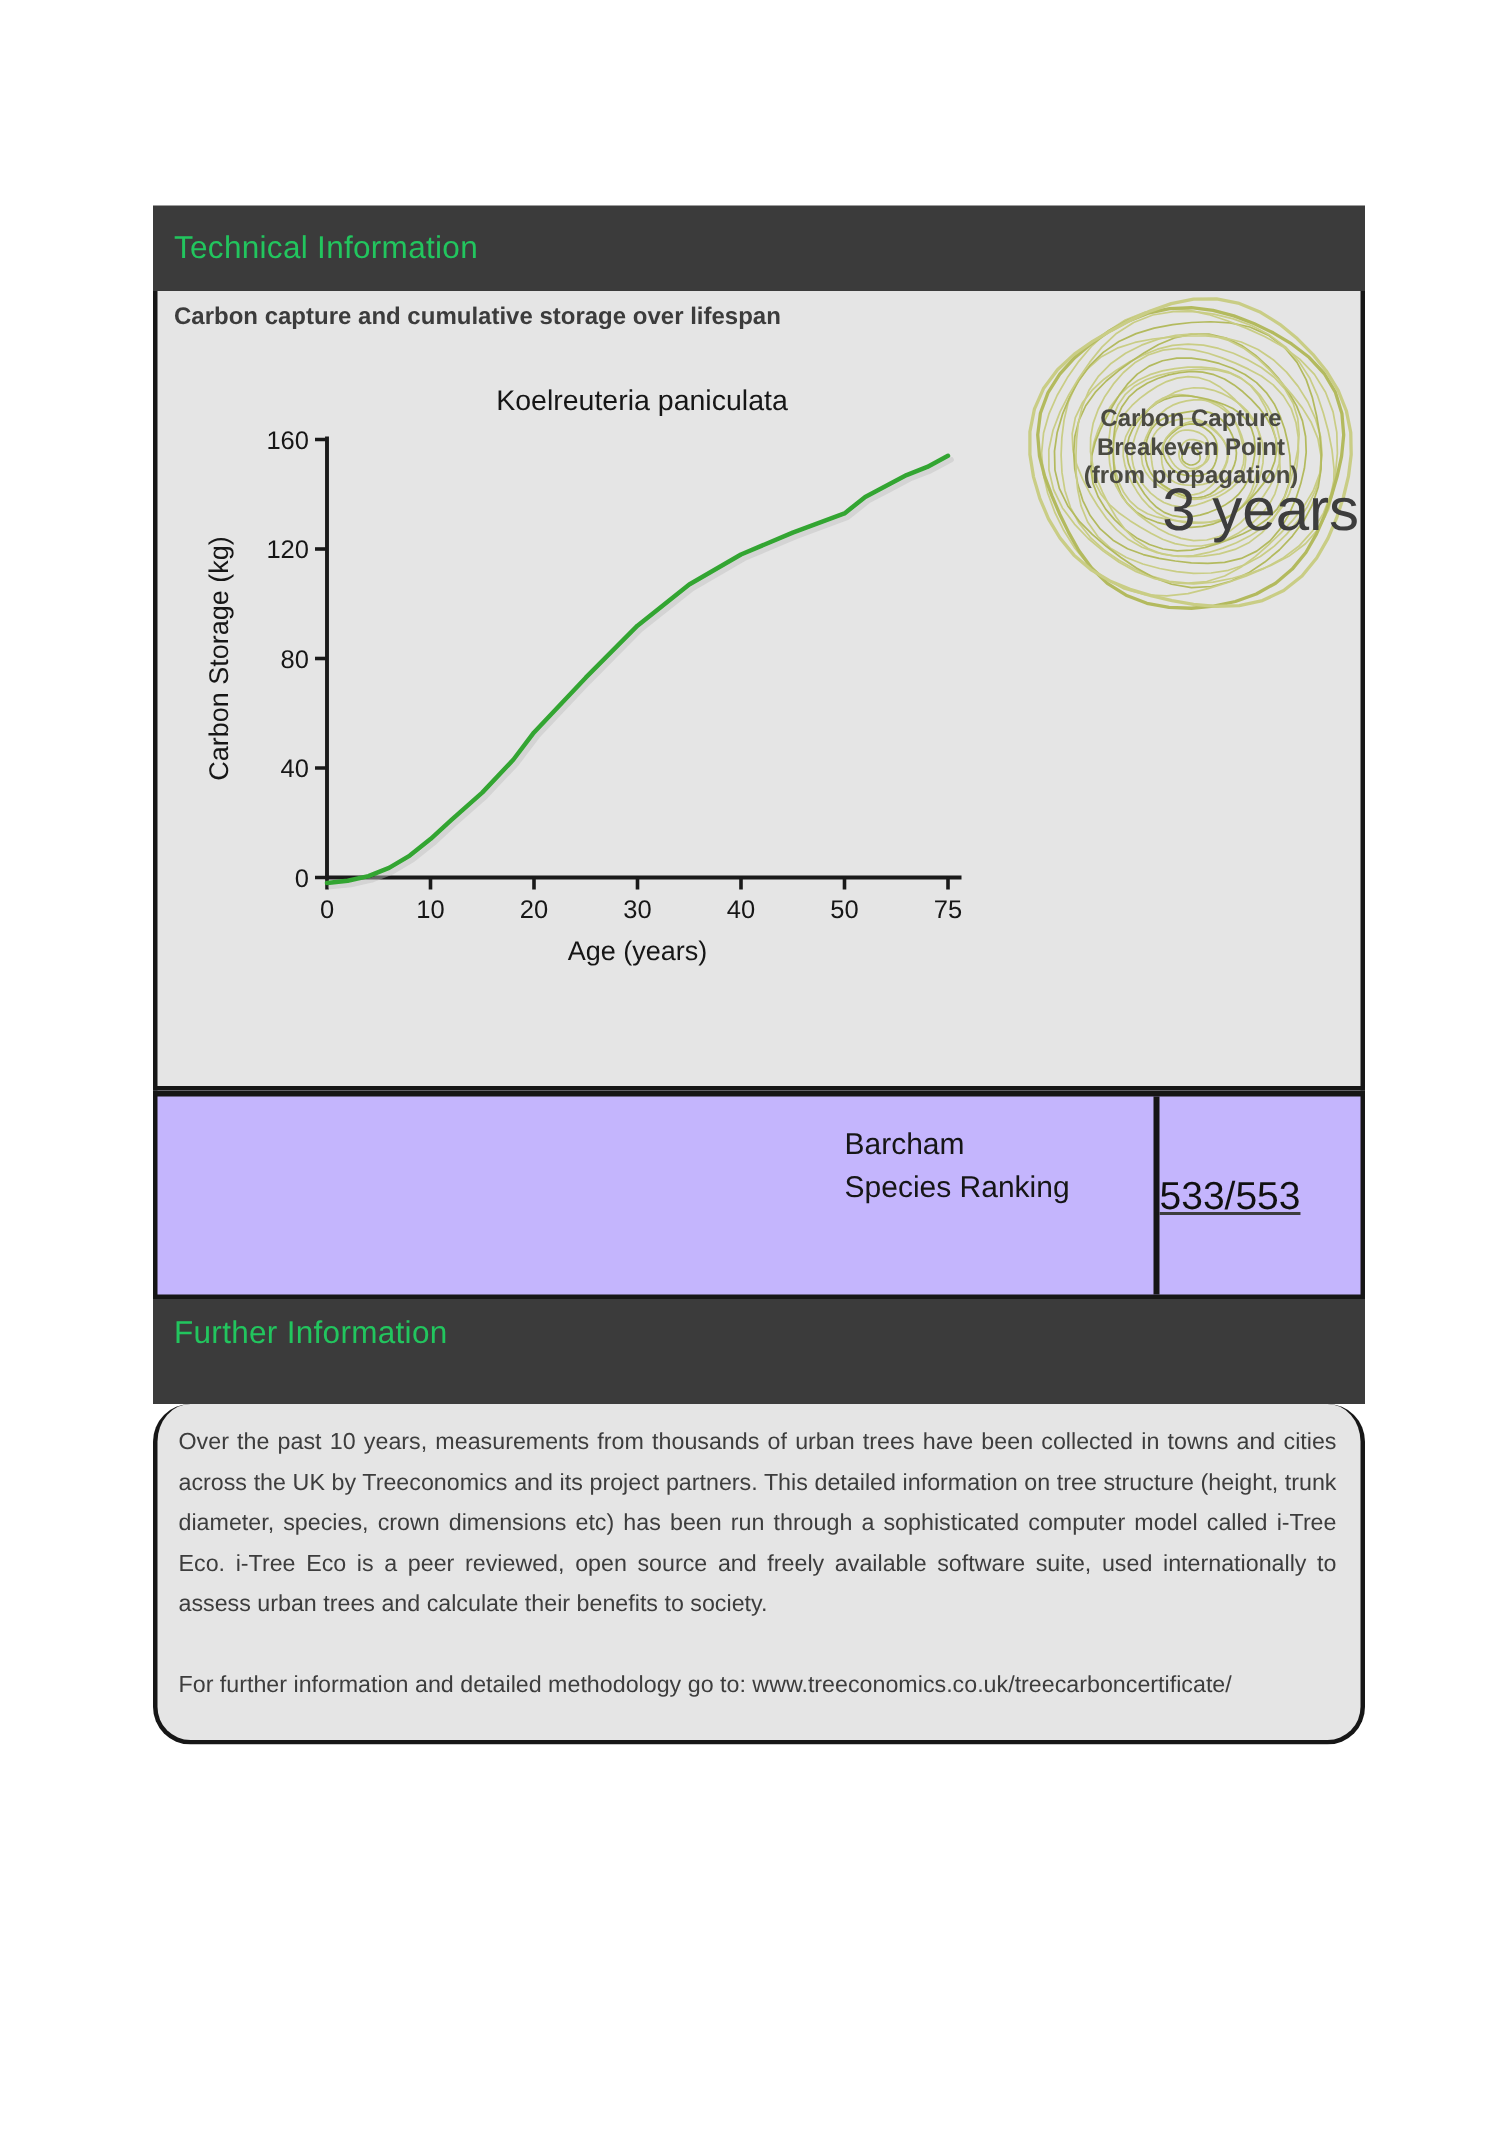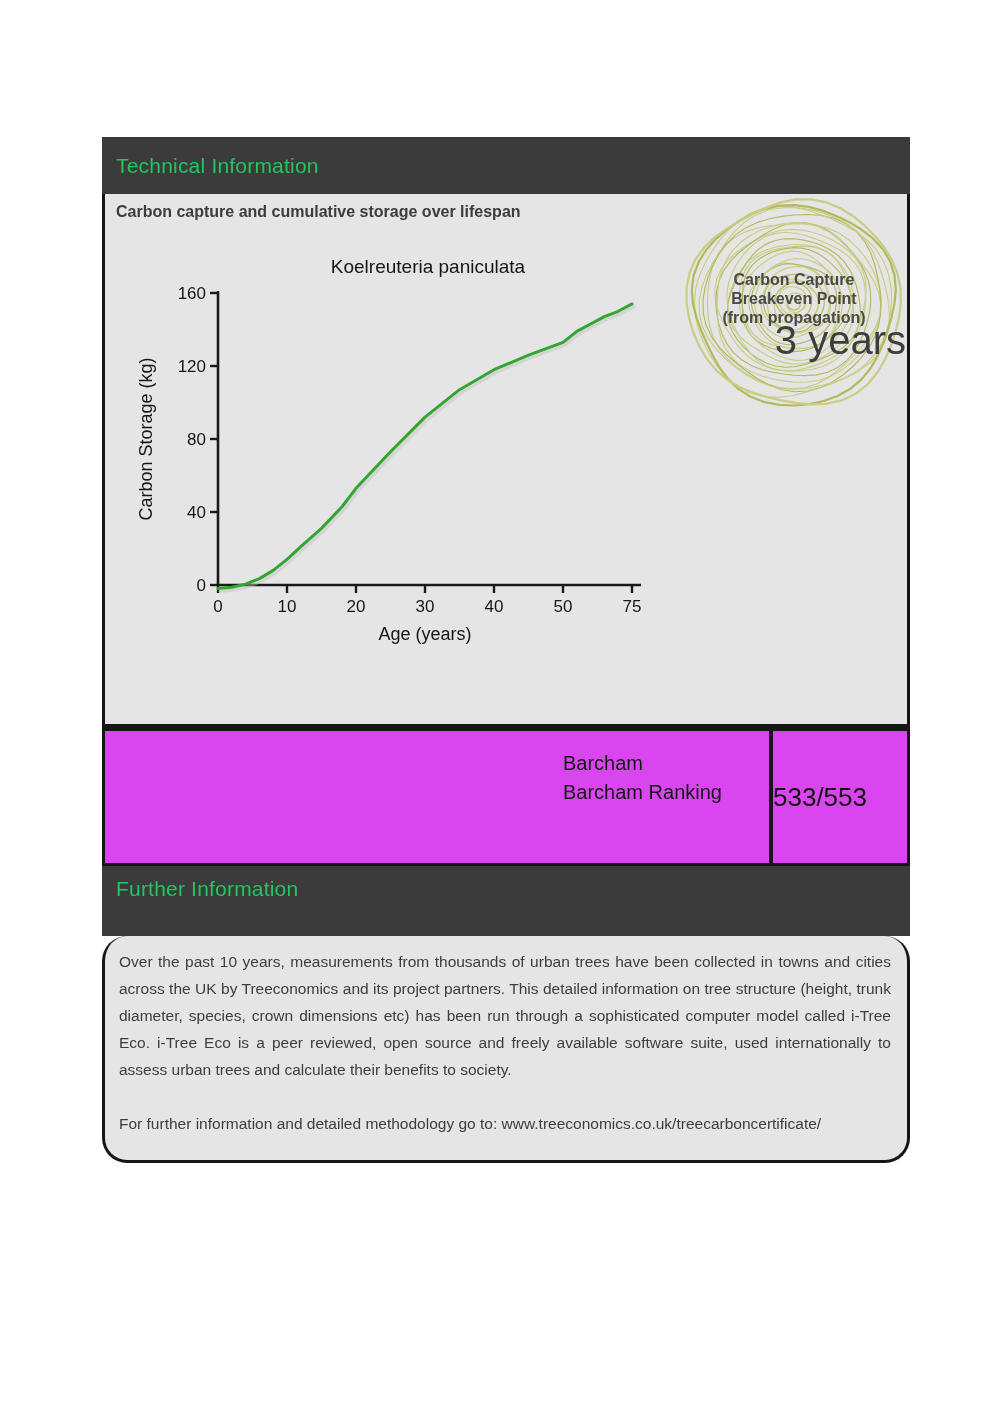--- a/index.html
+++ b/index.html
@@ -41,21 +41,21 @@
     font-weight:400; font-size:40px; color:#3d3d3d;
   }
 
   .chart-desc {
     position:absolute; left:11px; bottom:12px; width:760px;
     font-size:15px; line-height:22px; color:#3a3a3a;
   }
 
   .ranking-row {
     display:flex; box-sizing:border-box; height:139px;
-    border:3px solid #161616; border-top:4px solid #161616; background:#d946ef;
+    border:3px solid #161616; border-top:4px solid #161616; background:#c4b5fd;text-decoration:underline;
   }
   .ranking-label-cell { flex:1 1 auto; position:relative; }
   .ranking-label {
     position:absolute; left:458px; top:18px;
     font-size:20px; line-height:29px; color:#161616;
   }
   .ranking-value-cell {
     width:134px; flex:0 0 auto; border-left:4px solid #161616;
     display:flex; align-items:center; justify-content:flex-start;
     font-size:26px; color:#111;
@@ -151,21 +151,21 @@
       </div>
       <div class="badge-value">3 years</div>
     </div>
 
   </div>
 
   <div class="ranking-row">
     <div class="ranking-label-cell">
       <div class="ranking-label">
         <div>Barcham</div>
-        <div>Barcham Ranking</div>
+        <div>Species Ranking</div>
       </div>
     </div>
     <div class="ranking-value-cell">
       <span>533/553</span>
     </div>
   </div>
 
   <div class="section-bar bar-further">
     <span>Further Information</span>
   </div>

